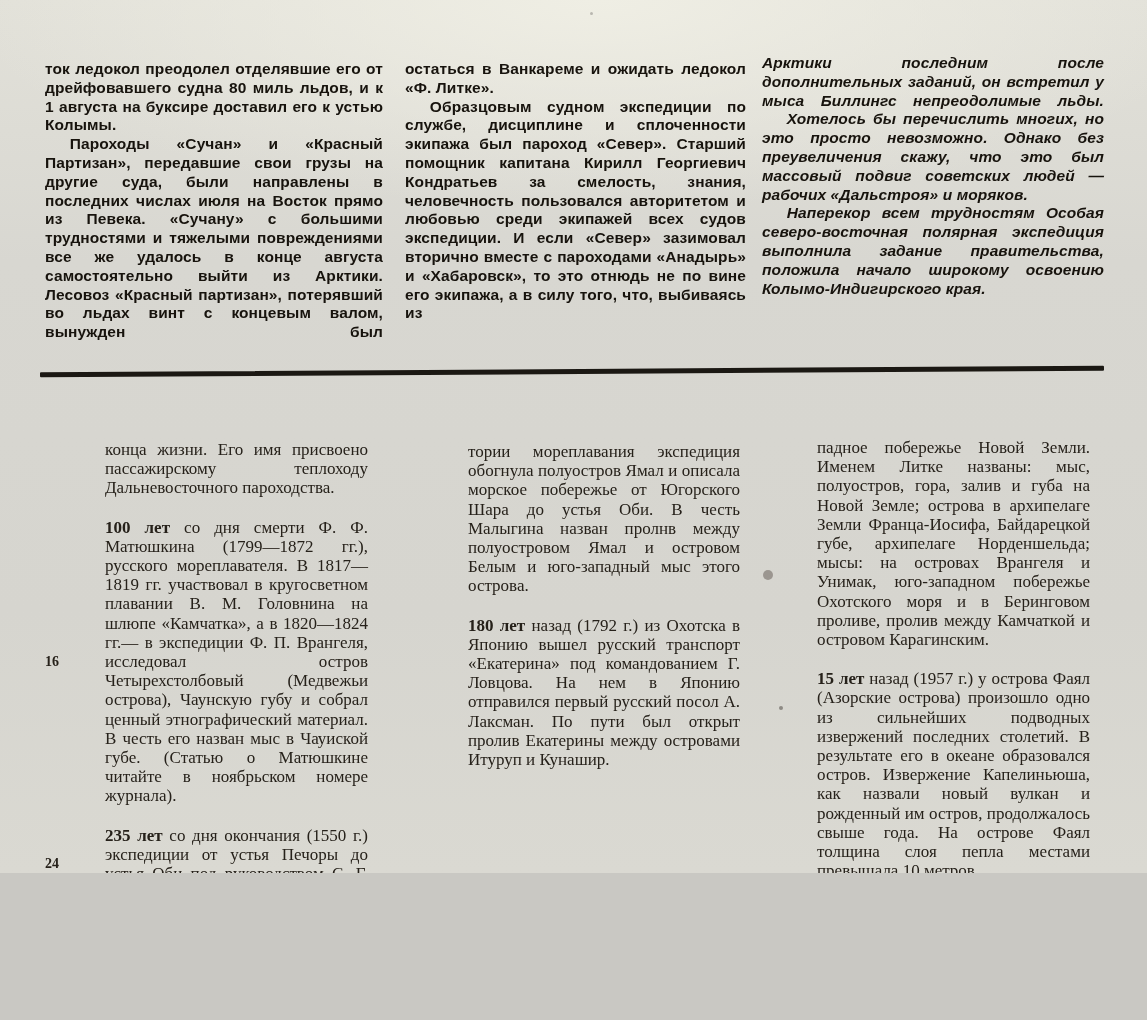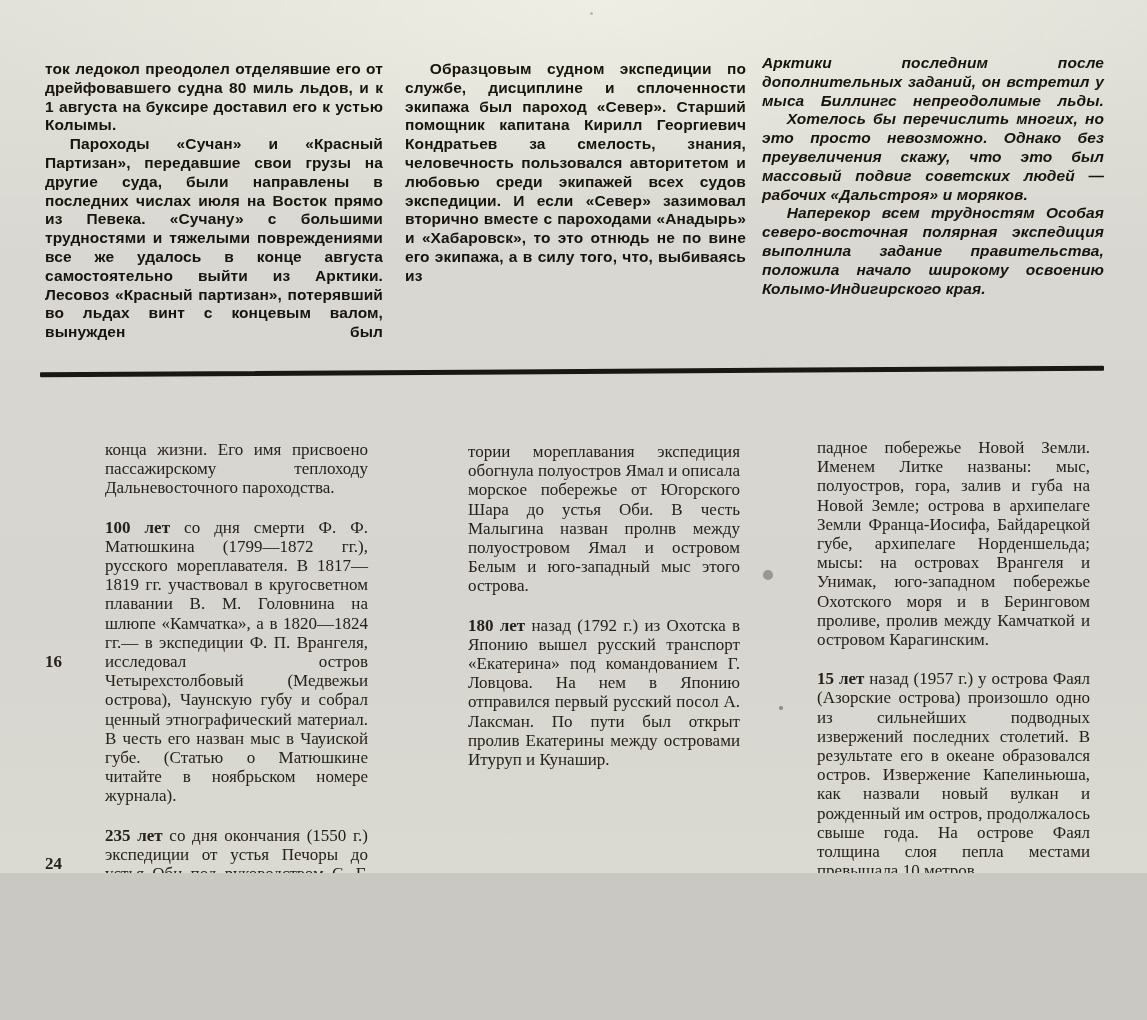--- a/index.html
+++ b/index.html
@@ -53,21 +53,21 @@
     color:#26211a;
   }
   .b1{left:45px;  top:440px; width:323px;}
   .b2{left:403px; top:442px; width:337px;}
   .b3{left:748px; top:438px; width:342px;}
   .entry{display:flex;align-items:center;}
   .entry + .entry{margin-top:20px;}
   .num{
     flex:none;
     font-weight:bold;
-    font-size:17px;
+    font-size:14px;
   }
   .b1 .num{width:60px;}
   .b2 .num{width:65px;}
   .b3 .num{width:69px;}
   .etext{
     flex:1;
     text-align:justify;
   }
   .lead{font-weight:bold;}
   
@@ -81,20 +81,21 @@
 <body>
 
 <div class="page">
 
   <section>
     <div class="tcol c1">
       <p class="tp cont">ток ледокол преодолел отделявшие его от дрейфовавшего судна 80 миль льдов, и к 1 августа на буксире доставил его к устью Колымы.</p>
       <p class="tp indent cont">Пароходы «Сучан» и «Красный Партизан», передавшие свои грузы на другие суда, были направлены в последних числах июля на Восток прямо из Певека. «Сучану» с большими трудностями и тяжелыми повреждениями все же удалось в конце августа самостоятельно выйти из Арктики. Лесовоз «Красный партизан», потерявший во льдах винт с концевым валом, вынужден был</p>
     </div>
     <div class="tcol c2">
+      <p class="tp">остаться в Ванкареме и ожидать ледокол «Ф. Литке».</p>
       <p class="tp indent cont">Образцовым судном экспедиции по службе, дисциплине и сплоченности экипажа был пароход «Север». Старший помощник капитана Кирилл Георгиевич Кондратьев за смелость, знания, человечность пользовался авторитетом и любовью среди экипажей всех судов экспедиции. И если «Север» зазимовал вторично вместе с пароходами «Анадырь» и «Хабаровск», то это отнюдь не по вине его экипажа, а в силу того, что, выбиваясь из</p>
     </div>
     <div class="tcol c3">
       <p class="tp cont">Арктики последним после дополнительных заданий, он встретил у мыса Биллингс непреодолимые льды.</p>
       <p class="tp indent">Хотелось бы перечислить многих, но это просто невозможно. Однако без преувеличения скажу, что это был массовый подвиг советских людей — рабочих «Дальстроя» и моряков.</p>
       <p class="tp indent">Наперекор всем трудностям Особая северо-восточная полярная экспедиция выполнила задание правительства, положила начало широкому освоению Колымо-Индигирского края.</p>
     </div>
   </section>
 
   <div class="rule rule-top"></div>

